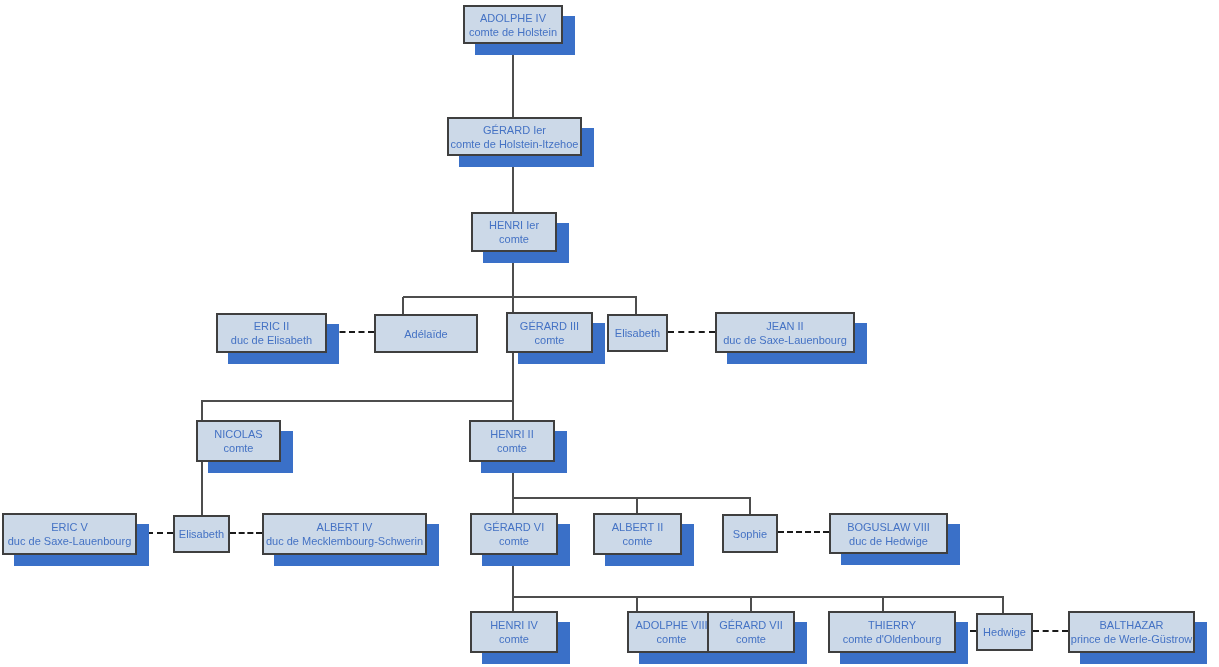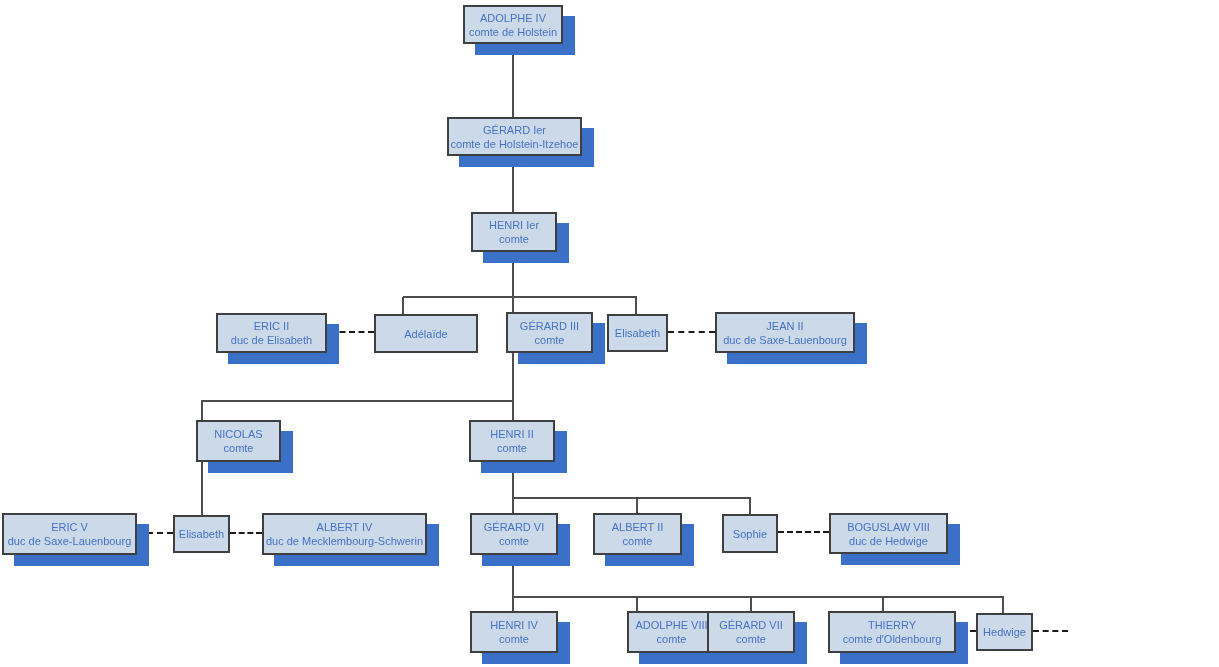--- a/index.html
+++ b/index.html
@@ -235,14 +235,21 @@
         <span>comte d'Oldenbourg</span>
       </div>
   </div>
 
   <div class="node" style="left:976px; top:613px; width:57px; height:38px;">
     <div class="box">
         <span>Hedwige</span>
       </div>
   </div>
 
+  <div class="node" style="left:1068px; top:611px; width:127px; height:42px;">
+    <div class="shadow"></div>
+    <div class="box">
+        <span>BALTHAZAR</span>
+        <span>prince de Werle-Güstrow</span>
+      </div>
+  </div>
 
 </div>
 
 </body></html>

